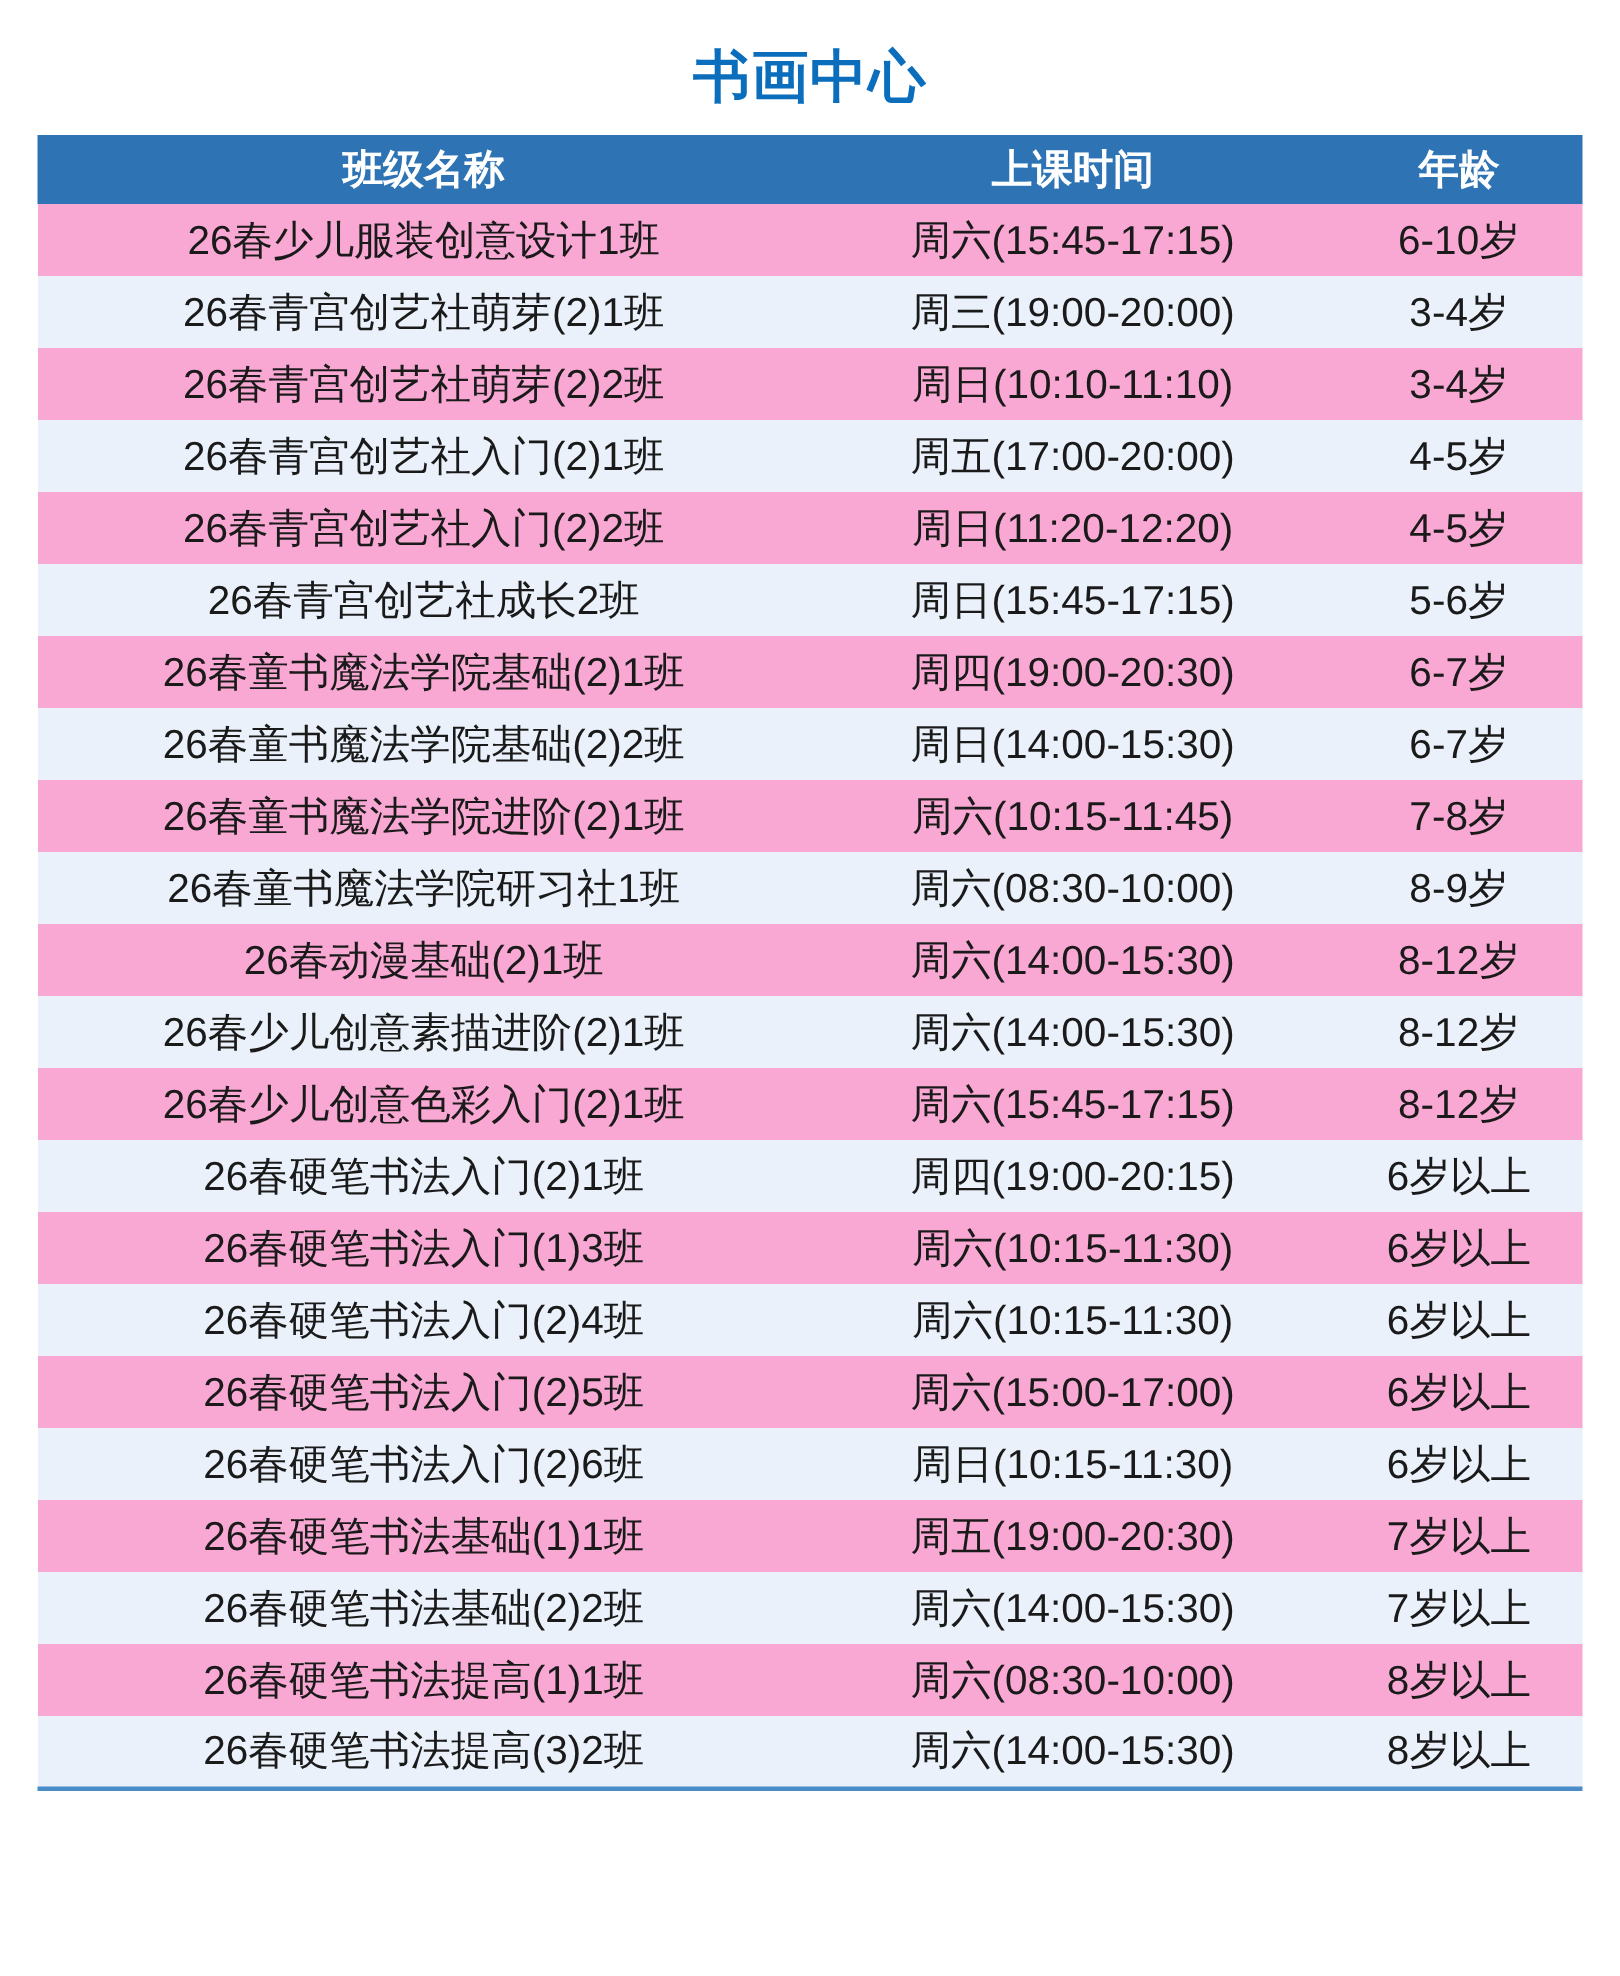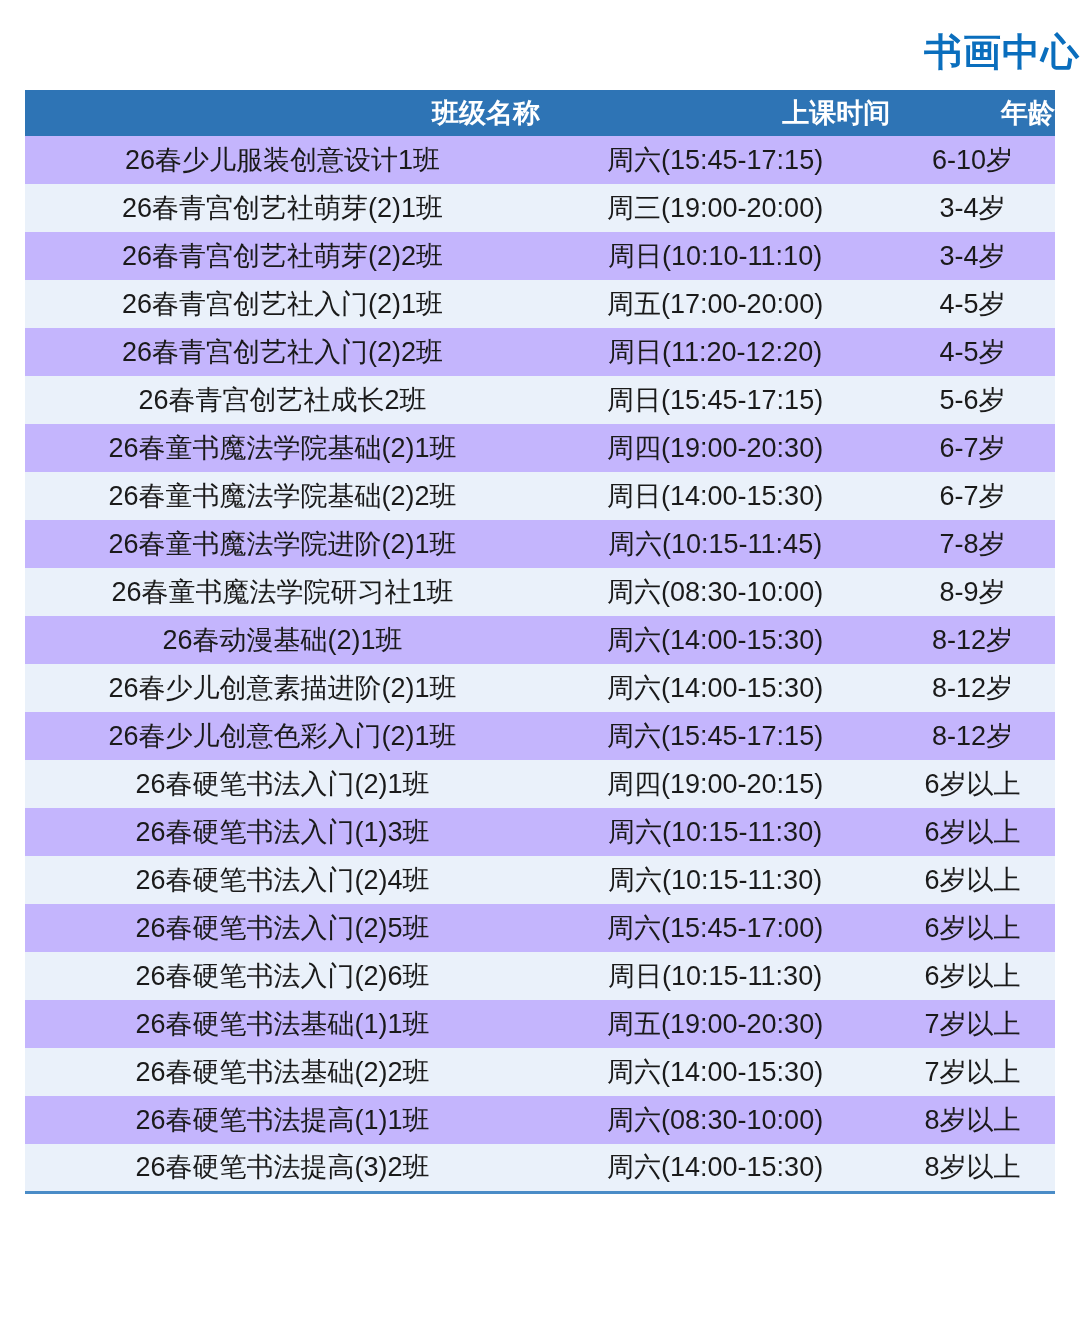--- a/index.html
+++ b/index.html
@@ -23,21 +23,21 @@
     width: 1080px;
     height: 1317px;
     background: var(--page-bg);
     overflow: hidden;
   }
   .title {
     margin: 0;
     padding-top: 26px;
     height: 78px;
     line-height: 52px;
-    text-align: right;
+    text-align: center;
     font-size: 38px;
     font-weight: bold;
     letter-spacing: 1px;
     color: var(--title-color);
   }
   table.schedule {
     width: 1030px;
     margin: 12px auto 0 auto;
     border-collapse: collapse;
     table-layout: fixed;
@@ -45,33 +45,33 @@
   }
   table.schedule col.c-name { width: 50%; }
   table.schedule col.c-time { width: 34%; }
   table.schedule col.c-age  { width: 16%; }
   table.schedule th {
     background: var(--header-bg);
     color: var(--header-text);
     font-size: 27px;
     font-weight: bold;
     height: 46px;
-    text-align: right;
+    text-align: center;
     padding: 0;
   }
   table.schedule td {
     font-size: 27px;
     color: var(--row-text);
     height: 48px;
     text-align: center;
     padding: 0 4px;
     white-space: nowrap;
     overflow: hidden;
   }
-  table.schedule tbody tr { background: #c4b5fd; }
+  table.schedule tbody tr { background: #f9a8d4; }
   table.schedule tbody tr:nth-child(even) { background: var(--stripe); }
 </style>
 </head>
 <body>
 
 <div class="page">
   <h1 class="title">书画中心</h1>
 
   <table class="schedule">
     <colgroup>
@@ -162,21 +162,21 @@
           <td>周六(10:15-11:30)</td>
           <td>6岁以上</td>
         </tr>
         <tr>
           <td>26春硬笔书法入门(2)4班</td>
           <td>周六(10:15-11:30)</td>
           <td>6岁以上</td>
         </tr>
         <tr>
           <td>26春硬笔书法入门(2)5班</td>
-          <td>周六(15:45-17:00)</td>
+          <td>周六(15:00-17:00)</td>
           <td>6岁以上</td>
         </tr>
         <tr>
           <td>26春硬笔书法入门(2)6班</td>
           <td>周日(10:15-11:30)</td>
           <td>6岁以上</td>
         </tr>
         <tr>
           <td>26春硬笔书法基础(1)1班</td>
           <td>周五(19:00-20:30)</td>

